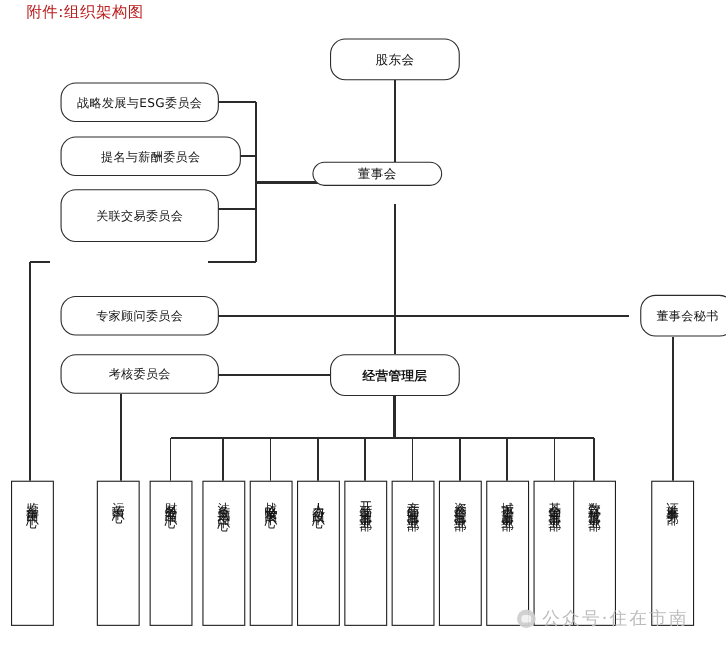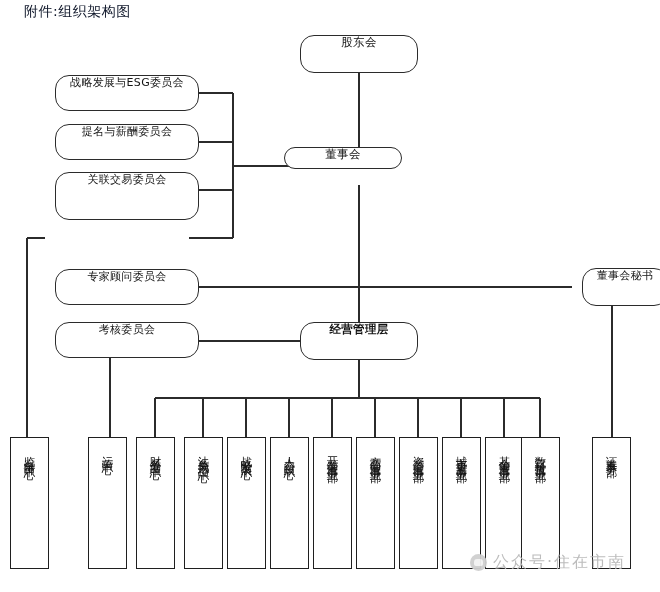--- a/index.html
+++ b/index.html
@@ -6,32 +6,32 @@
   body{
     font-family:"DejaVu Sans","Liberation Sans",sans-serif;
     width:660px;height:592px;position:relative;overflow:hidden;
     color:#1a1a1a;
   }
   #chart-root{position:absolute;left:0;top:0;width:660px;height:592px;}
 
   
   .doc-title{
     position:absolute;left:24px;top:2px;
-    font-size:14px;line-height:18px;color:#0f172a;
+    font-size:14px;line-height:18px;color:#b91c1c;
     letter-spacing:.5px;white-space:nowrap;
   }
 
   
   #wires{position:absolute;left:0;top:0;width:660px;height:592px;}
 
   
   .pill{
     position:absolute;box-sizing:border-box;
     border:1.4px solid #2b2b2b;border-radius:14px;background:#fff;
-    display:flex;justify-content:center;
+    display:flex;align-items:center;justify-content:center;
     font-size:11.5px;line-height:13px;white-space:nowrap;
     color:#141414;letter-spacing:.3px;
   }
   .pill.small{font-size:11px;margin-left:10px;}
 
   
   .vbox{
     position:absolute;box-sizing:border-box;
     border:1.5px solid #1f1f1f;background:#fff;
     display:flex;align-items:flex-start;justify-content:center;
@@ -124,21 +124,21 @@
     <span>经营管理层</span>
   </div>
 
   <div class="pill small" style="left:572px;top:268px;width:86px;height:38px;">
     <span>董事会秘书</span>
   </div>
 
   <div class="pill small" style="left:45px;top:75px;width:144px;height:36px;">
     <span>战略发展与ESG委员会</span>
   </div>
-  <div class="pill small" style="left:45px;top:124px;width:144px;height:36px;">
+  <div class="pill small" style="left:45px;top:124px;width:164px;height:36px;">
     <span>提名与薪酬委员会</span>
   </div>
   <div class="pill small" style="left:45px;top:172px;width:144px;height:48px;">
     <span>关联交易委员会</span>
   </div>
   <div class="pill small" style="left:45px;top:269px;width:144px;height:36px;">
     <span>专家顾问委员会</span>
   </div>
   <div class="pill small" style="left:45px;top:322px;width:144px;height:36px;">
     <span>考核委员会</span>

